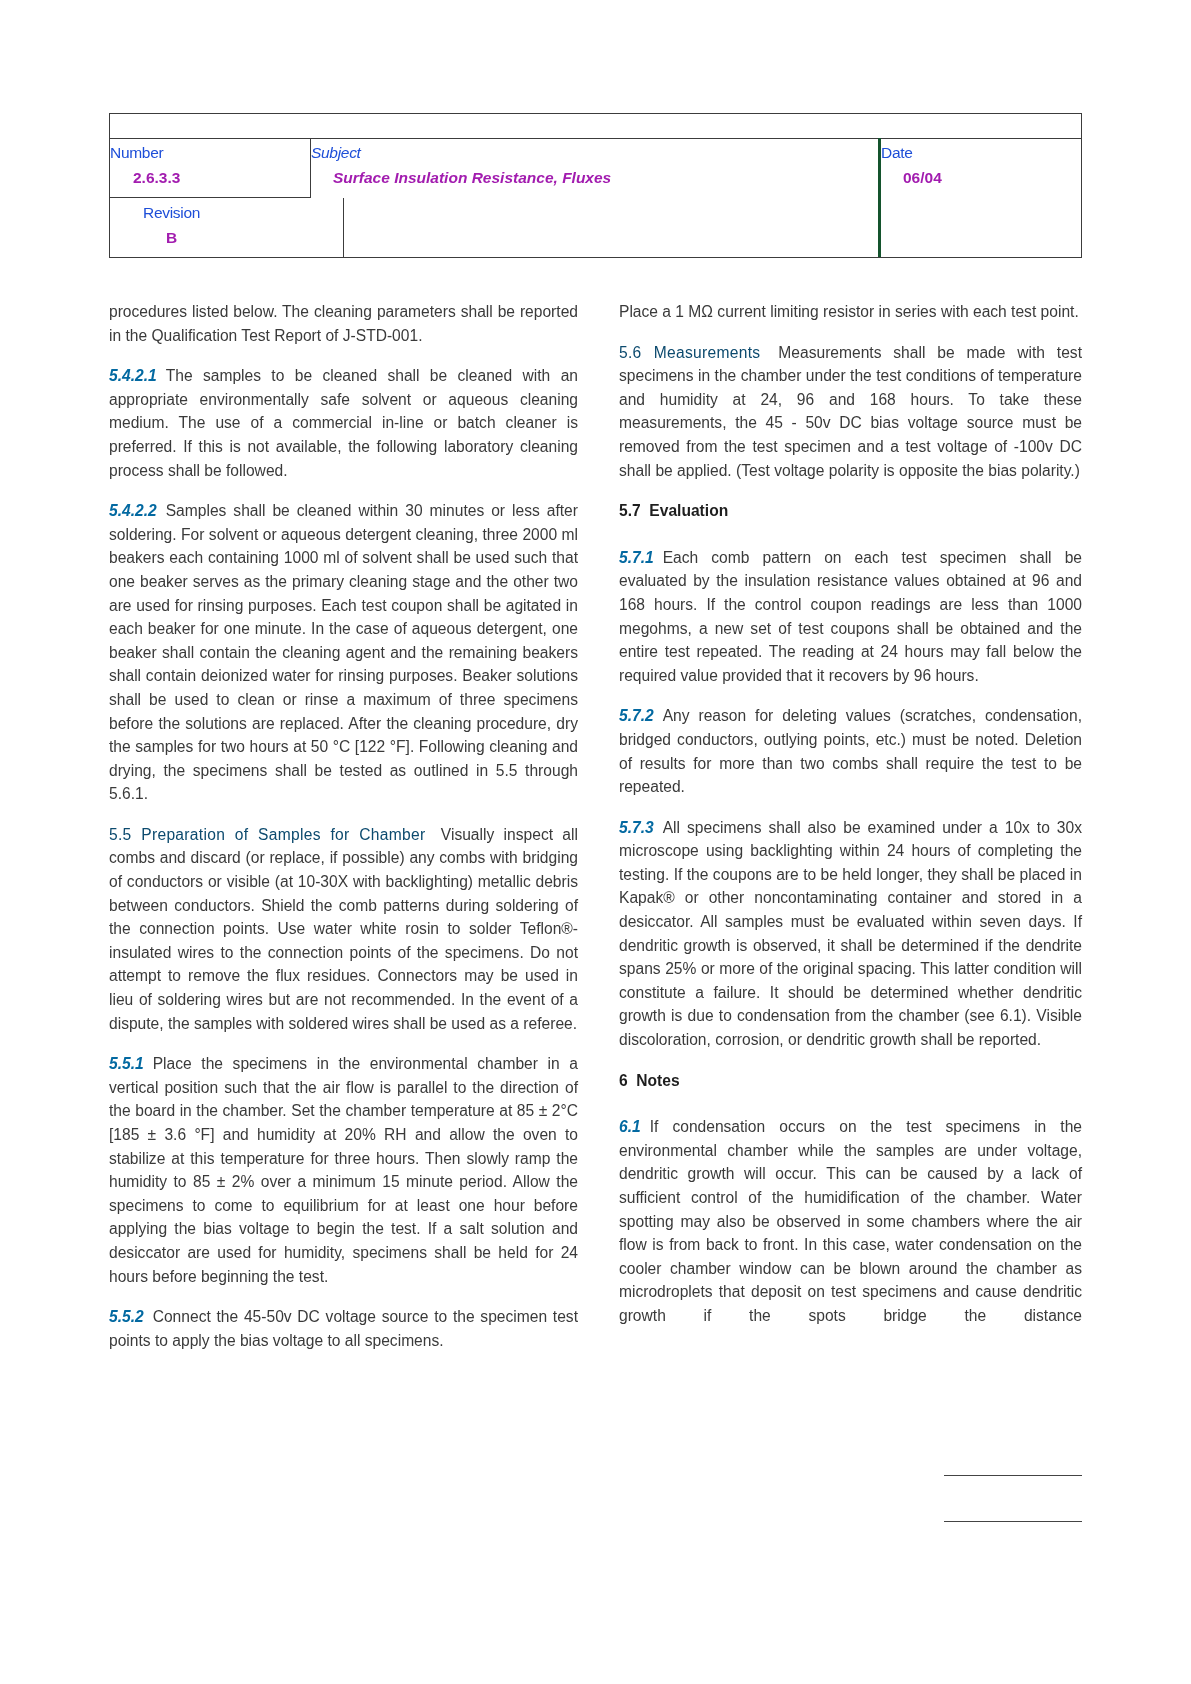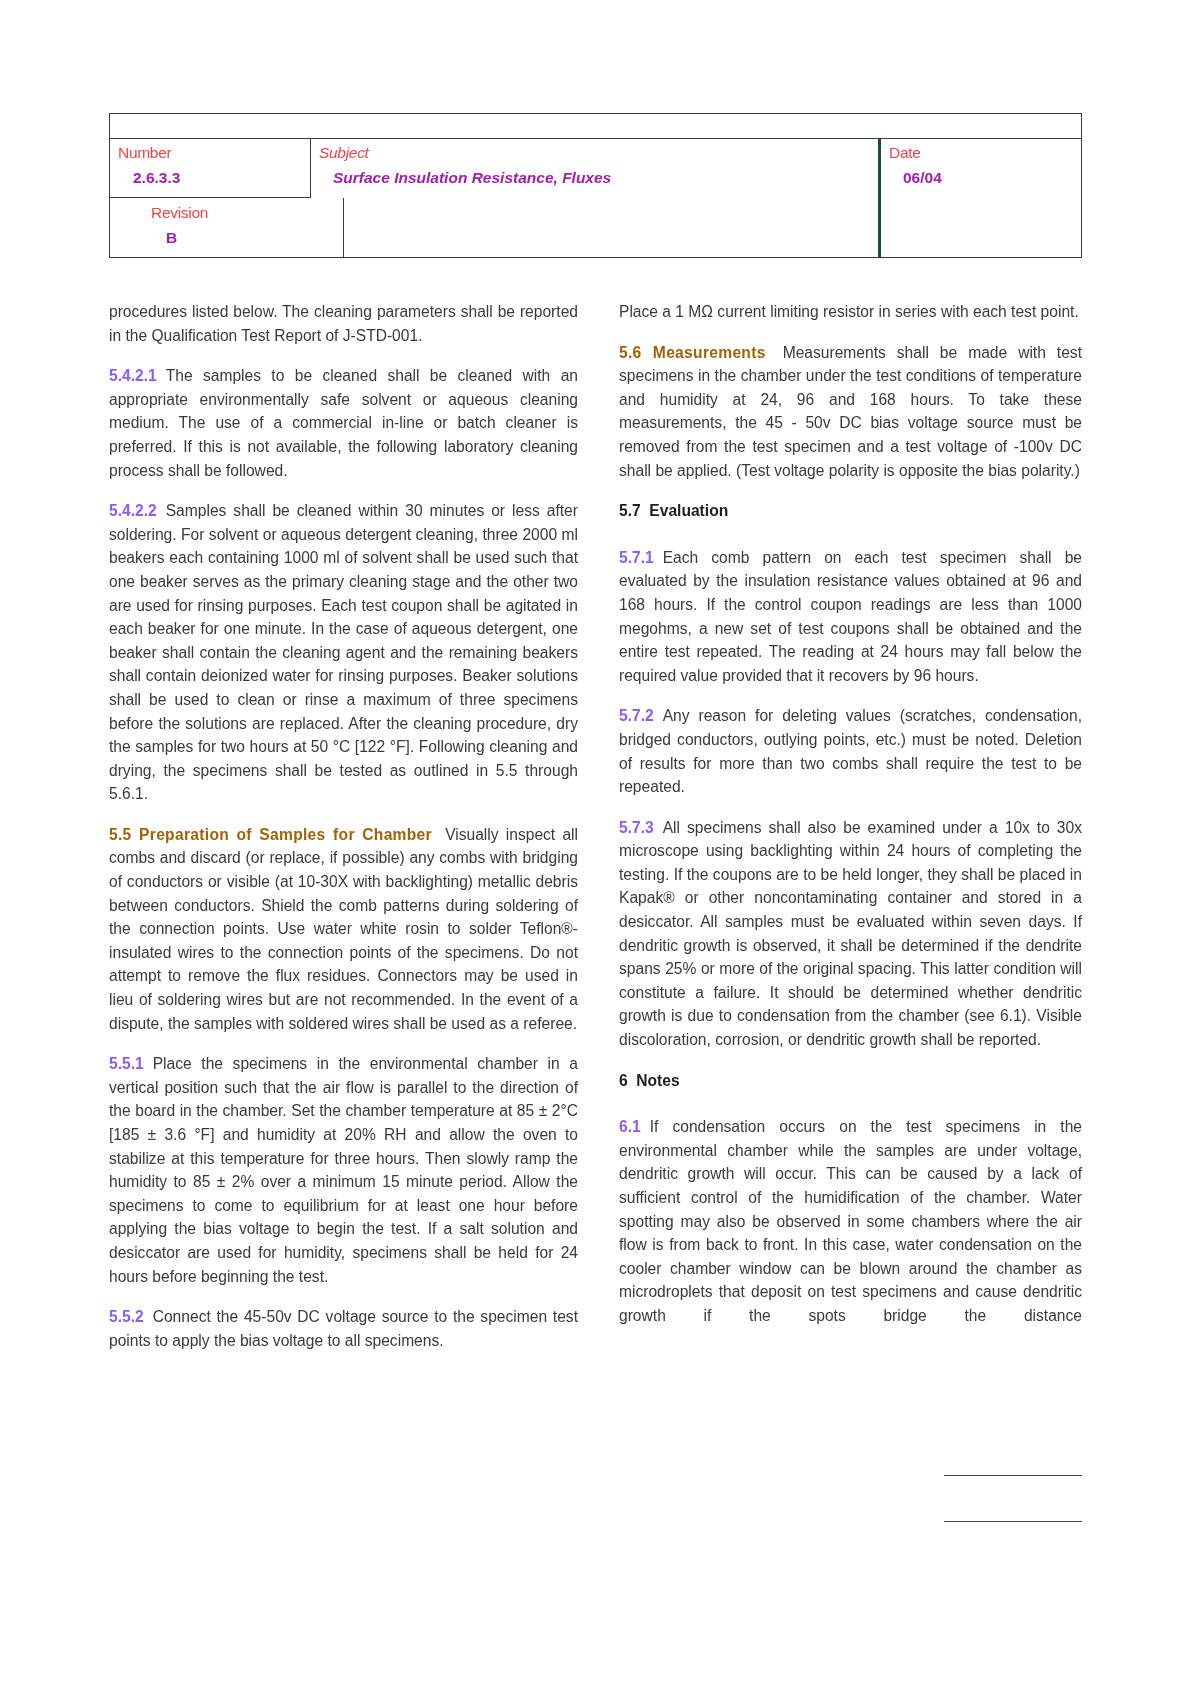--- a/index.html
+++ b/index.html
@@ -3,36 +3,36 @@
 <meta charset="utf-8">
 <style>
   html, body { margin: 0; padding: 0; background: #ffffff; }
   body { width: 1191px; height: 1684px; position: relative; overflow: hidden;
          font-family: "Liberation Sans", sans-serif; color: #3a3a3a; }
 
   .hdr { position: absolute; left: 109px; top: 113px; width: 973px; height: 145px;
          border: 1px solid #3c3c3c; box-sizing: border-box; }
   .hdr-top { position: absolute; left: 0; top: 0; right: 0; height: 24px; border-bottom: 1px solid #3c3c3c; }
   .cell { position: absolute; box-sizing: border-box; }
-  .cell .lbl { font-size: 15.5px; color: #ef4444; position: absolute; left: 8px; top: 6px; letter-spacing: -0.3px; }
+  .cell .lbl { font-size: 15.5px; color: #1d4ed8; position: absolute; left: 0; top: 6px; letter-spacing: -0.3px; }
   .cell .val { font-size: 15.5px; font-weight: bold; color: #a21caf; position: absolute; left: 23px; top: 31px; }
   .c-number { left: 0; top: 24px; width: 201px; height: 60px; border-right: 1px solid #3c3c3c; border-bottom: 1px solid #3c3c3c; }
   .c-revision { left: 0; top: 84px; width: 201px; height: 59px; border-right: 1px solid #3c3c3c; margin-left: 33px; }
   .c-subject { left: 201px; top: 24px; width: 570px; height: 119px; border-right: 3px solid #14532d; font-style: italic; }
   .c-subject .val { left: 22px; }
   .c-date { left: 771px; top: 24px; width: 200px; height: 119px; text-align: right; }
   .c-date .val { left: 22px; }
 
   .col { position: absolute; top: 300px; width: 469px; font-size: 15.6px; line-height: 23.6px;
          text-align: justify; hyphens: manual; }
   .col-left { left: 109px; }
   .col-right { left: 619px; width: 463px; }
   .para { margin: 0 0 17px 0; }
-  .num { font-weight: bold; color: #8b5cf6; margin-right: 9px; }
-  .head { font-weight: bold; color: #a16207; letter-spacing: 0.3px; margin-right: 6px; }
+  .num { font-weight: bold; color: #0369a1; margin-right: 9px; font-style: italic; }
+  .head { font-weight: normal; color: #0c4a6e; letter-spacing: 0.3px; margin-right: 6px; }
   .heading { font-weight: bold; color: #1e1e1e; margin: 0 0 23px 0; }
 
   .rule { position: absolute; left: 944px; width: 138px; height: 0; border-top: 1.5px solid #444; }
 </style>
 </head>
 <body>
 
 <div class="hdr">
   <div class="hdr-top"></div>
   <div class="cell c-number">

